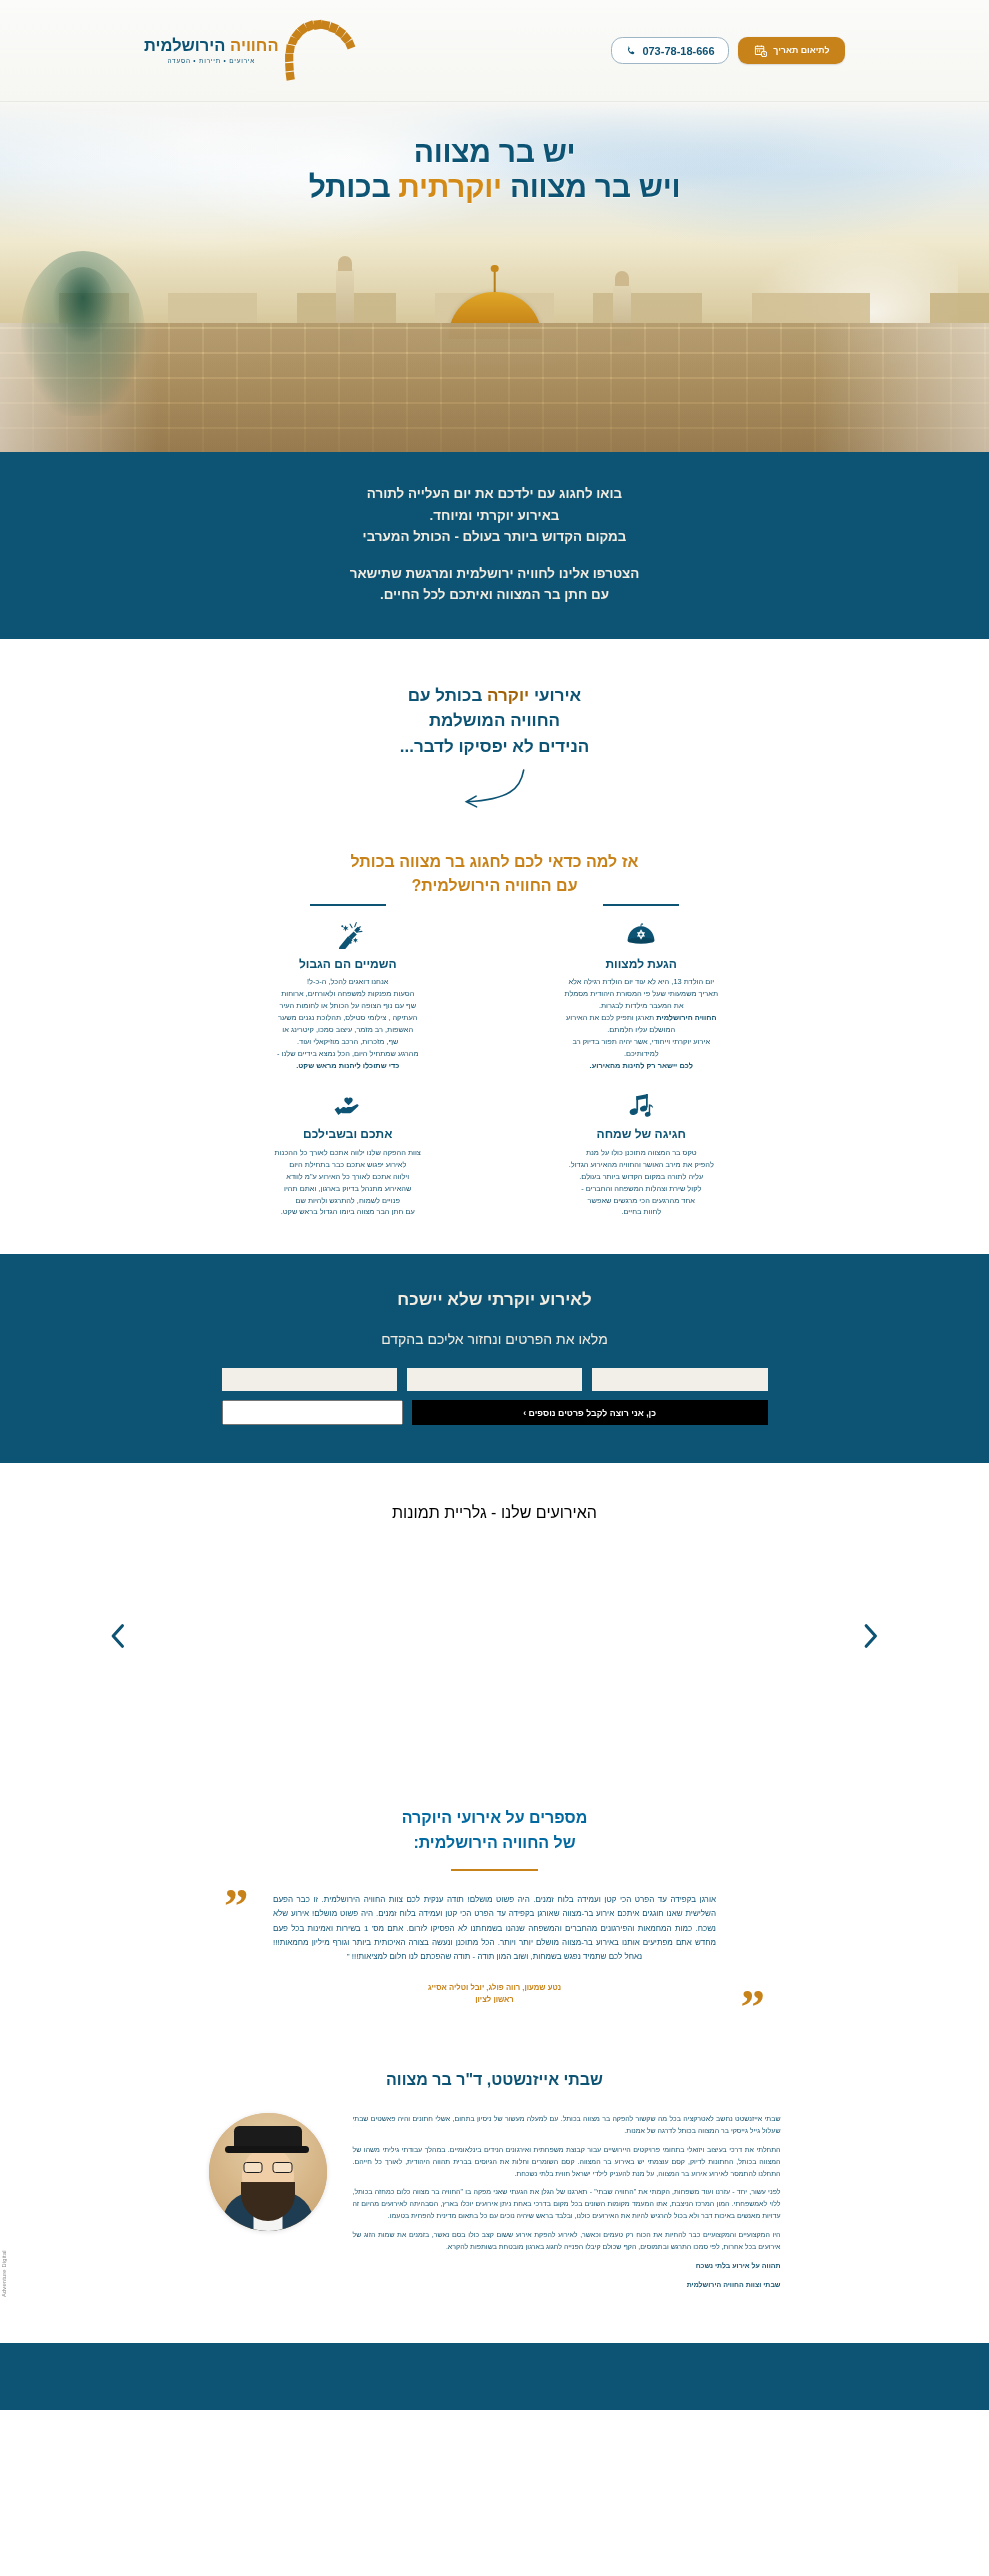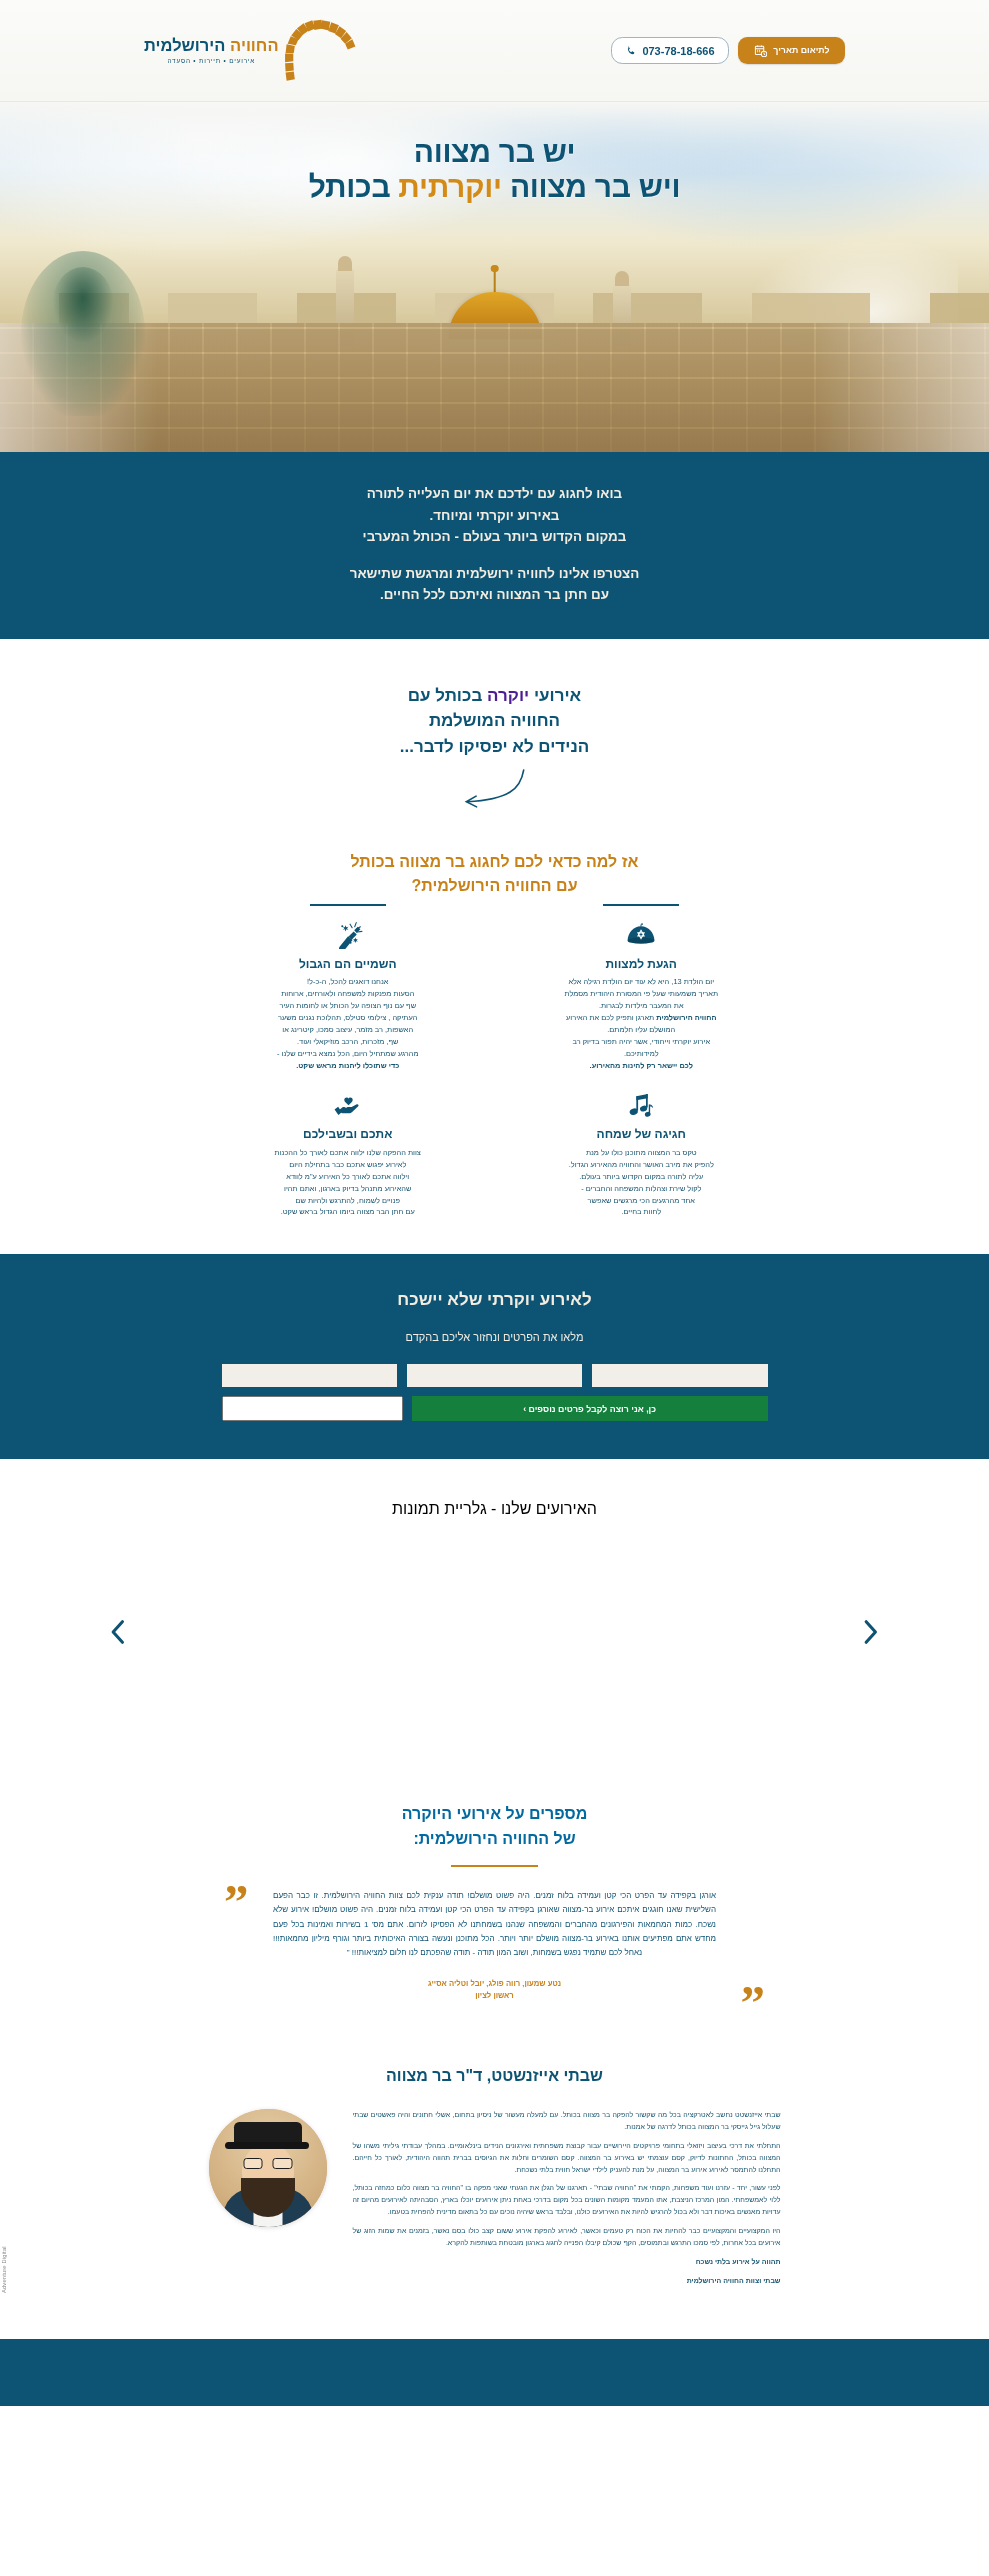--- a/index.html
+++ b/index.html
@@ -114,21 +114,21 @@
     background:#0d5374; color:#f2ece1; text-align:center;
     padding:31px 0 33px;
   }
   .intro p { font-size:13.4px; font-weight:bold; line-height:1.62; }
   .intro .gap { height:14.4px; }
 
   
   .pitch { background:#fff; padding:44px 0 20.6px; position:relative; }
   .pitch-h { text-align:center; font-size:17px; font-weight:bold; color:#0d5374;
              line-height:1.5; }
-  .pitch-h .gold { color:#4c1d95; }
+  .pitch-h .gold { color:#a16207; }
   .arrow-wrap { display:flex; justify-content:center; margin-top:8.2px; }
 
   
   .features { background:#fff; padding:15.5px 0 36px; }
   .features-h { text-align:center; font-size:16px; font-weight:bold; color:#c8821a;
     line-height:1.55; }
   .cards { width:556px; margin:0 auto; display:grid;
     grid-template-columns:1fr 1fr; gap:13.4px 31px; }
   .card { text-align:center; padding:5.2px 6.2px 0; position:relative; }
   .card-rule { width:76px; height:1.5px; background:#0d5374; margin:0 auto 13.4px; }
@@ -136,31 +136,31 @@
                margin-bottom:5.2px; }
   .card-title { font-size:12px; font-weight:bold; color:#0d5374; margin-bottom:5.2px; }
   .card-body { font-size:7.4px; line-height:1.62; color:#15536f; text-align:justify;
                text-align-last:center; }
   .card-body b { font-weight:bold; }
   .card-body .ln { display:block; }
 
   
   .cta { background:#0d5374; padding:36px 12px 38px; text-align:center; color:#f2ece1; }
   .cta h2 { font-size:17px; font-weight:bold; margin-bottom:9.3px; }
-  .cta p.sub { font-size:11px; margin-bottom:20.6px;margin-top:21px; }
+  .cta p.sub { font-size:14px; margin-bottom:20.6px;margin-top:21px; }
   .form-grid { width:546px; margin:0 auto; display:grid;
     grid-template-columns:1fr 1fr 1fr; gap:9.3px; }
   .form-grid input {
     height:23px; border:none; background:#f2efe9; font-size:7.7px;
     padding:0 7.2px; font-family:inherit; direction:rtl; color:#333; width:100%;
   }
   .form-row2 { width:546px; margin:9.3px auto 0; display:grid;
     grid-template-columns:2fr 1fr; gap:9.3px; }
   .submit-btn {
-    height:25px; background:#15803d; color:#fff; border:none; font-size:8.8px;
+    height:25px; background:#000000; color:#fff; border:none; font-size:8.8px;
     font-weight:bold; cursor:pointer; font-family:inherit;
   }
 
   
   .gallery { background:#fff; padding:41px 0 62px; text-align:center; }
   .gallery h2 { font-size:16px; font-weight:normal; color:#000000; margin-bottom:36px; }
   .gallery-strip { position:relative; width:773px; height:155px; margin:0 auto; }
   .g-arrow { position:absolute; top:50%; transform:translateY(-50%); cursor:pointer;
              width:20.6px; height:29px; }
   .g-arrow.left { left:0; }

